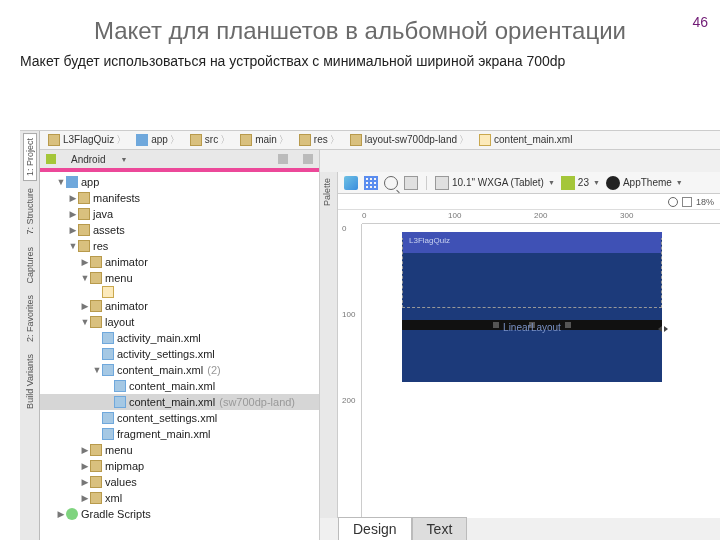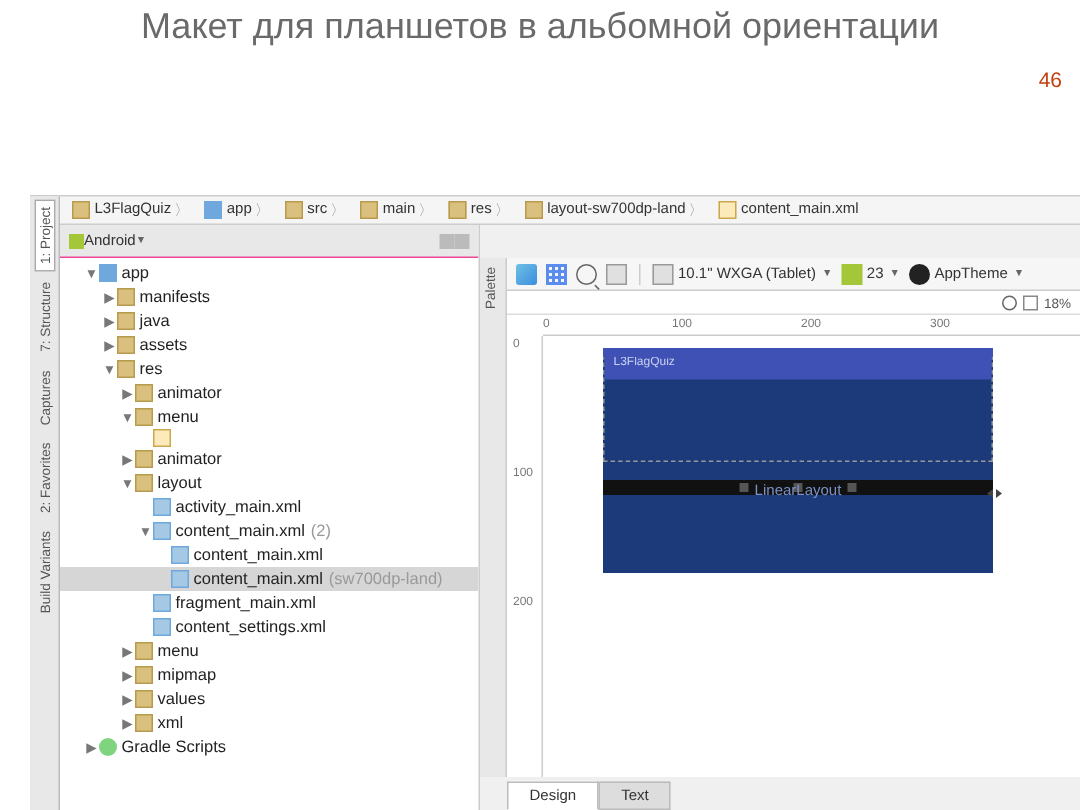--- a/index.html
+++ b/index.html
@@ -1,19 +1,19 @@
 <!DOCTYPE html>
 <html><head>
 <meta charset="utf-8">
 <style>
   * { box-sizing: border-box; margin: 0; padding: 0; }
   body { font-family: "Segoe UI", Arial, sans-serif; font-size: 11px; color: #333; background: #fff; width: 720px; height: 540px; overflow: hidden; position: relative; }
   .slide { width: 720px; height: 540px; position: relative; }
-  .slide-number { position: absolute; top: 14px; right: 12px; font-size: 14px; color: #c2410c; margin-top: 31px; }
-  .slide-title { text-align: center; font-size: 24px; color: #6a6a6a; font-weight: 400; padding: 4px 40px 2px; line-height: 1.2; }
+  .slide-number { position: absolute; top: 14px; right: 12px; font-size: 14px; color: #701a75; }
+  .slide-title { text-align: center; font-size: 24px; color: #6a6a6a; font-weight: 400; padding: 17px 40px 2px; line-height: 1.2; }
   .slide-text { font-size: 14px; color: #222; padding: 4px 20px 6px 20px; line-height: 1.3; }
 
   .ide { position: absolute; left: 20px; right: 0; top: 130px; bottom: 0; display: flex; border-top: 1px solid #ccc; }
   .left-tool-rail { width: 20px; background: #e8e8e8; border-right: 1px solid #bbb; display: flex; flex-direction: column; align-items: center; padding-top: 2px; gap: 2px; }
   .rail-tab { writing-mode: vertical-rl; transform: rotate(180deg); font-size: 9px; color: #555; padding: 4px 1px; cursor: pointer; border: 1px solid transparent; display:flex; align-items:center; gap:3px;}
   .rail-tab.active { background: #fff; border: 1px solid #aaa; }
 
   .breadcrumb { position: absolute; left: 40px; right: 0; top: 130px; height: 20px; background: #f5f5f5; border-bottom: 1px solid #ccc; display: flex; align-items: center; font-size: 10px; color: #333; padding-left: 4px; overflow:hidden; }
   .crumb { display: inline-flex; align-items: center; padding: 0 6px 0 4px; position: relative; height: 18px; }
   .crumb::after { content: "〉"; color: #999; margin-left: 2px; }
@@ -23,21 +23,21 @@
   .editor-tabs { position: absolute; left: 320px; right: 0; top: 150px; height: 22px; background: #e8e8e8; display: flex; align-items: flex-end; font-size: 10px; border-bottom: 1px solid #ccc; }
   .etab { padding: 3px 8px; border: 1px solid #bbb; border-bottom: none; margin-right: 2px; background: #ddd; display:flex; align-items:center; gap:3px; cursor:pointer;}
   .etab.active { background: #fff; }
   .etab .x { color:#888; font-size:9px; margin-left:2px; }
   .etab-ico { width:9px; height:9px; display:inline-block; background:#8ab4f8; }
 
   .main-cols { position: absolute; left: 40px; right: 0; top: 150px; bottom: 0; display: flex; }
 
   
   .project-panel { width: 280px; background: #fff; border-right: 1px solid #ccc; overflow: hidden; }
-  .project-header { height: 22px; background: #e8e8e8; border-bottom: 1px solid #ec4899; display: flex; align-items: center; padding: 0 6px; font-size: 10px; gap:0;}
+  .project-header { height: 22px; background: #e8e8e8; border-bottom: 4px solid #ec4899; display: flex; align-items: center; padding: 0 6px; font-size: 10px; gap:15px;}
   .project-header .spacer { flex:1; }
   .hdr-ico { width:10px; height:10px; background:#888; display:inline-block; }
   .tree { padding: 2px 0; font-size: 11px; line-height: 16px; overflow-y: auto; height: calc(100% - 22px); }
   .node { display: flex; align-items: center; padding-right: 4px; white-space: nowrap; cursor:pointer;}
   .twisty { width: 10px; text-align: center; color: #777; font-size: 9px; user-select:none;}
   .node-ico { width: 12px; height: 12px; margin-right: 3px; display:inline-block; flex-shrink:0;}
   .ico-folder { background:#d9c07e; border:1px solid #b89a4c; }
   .ico-mod { background:#6fa8dc; }
   .ico-file-xml { background:#a5c8e4; border:1px solid #6fa8dc; }
   .ico-file-xml2 { background:#fceabb; border:1px solid #caa84e; }
@@ -71,40 +71,41 @@
   .navbar { position:absolute; left:0; top:88px; width:260px; height:10px; background:#111; display:flex; justify-content:center; gap:30px; align-items:center;}
   .navbar span{ width:6px; height:6px; background:#555; }
   .tablet2 { left:0; top:110px; width:260px; height:150px; background:#1c3a7a; }
   .tablet2-bar { position:absolute; left:0; top:0; right:0; height:6px; background:#3f51b5;}
   .ll-label { position:absolute; left:0; right:0; top:90px; text-align:center; color:#7a92c7; font-size:10px;}
   .sel-handle { position:absolute; right:-6px; top:94px; width:10px; height:6px; }
   .sel-handle::before, .sel-handle::after { content:""; position:absolute; width:0; height:0; border-top:3px solid transparent; border-bottom:3px solid transparent;}
   .sel-handle::before { left:0; border-right:4px solid #444;}
   .sel-handle::after { right:0; border-left:4px solid #444;}
 
-  .bottom-tabs { position:absolute; left:18px; bottom:0; height:22px; display:flex; align-items:flex-end; font-size:10px; }
+  .bottom-tabs { position:absolute; left:18px; bottom:0; height:22px; display:flex; align-items:center; font-size:14px; }
   .btab { padding:3px 14px; border:1px solid #bbb; background:#ddd; cursor:pointer;}
   .btab.active { background:#fff; border-bottom-color:#fff; }
 
   .tb-eye { background:linear-gradient(135deg,#6ec1e4,#3a8dde); border-radius:2px;}
   .tb-grid { background:repeating-linear-gradient(0deg,#5b8def 0 2px,transparent 2px 4px),repeating-linear-gradient(90deg,#5b8def 0 2px,transparent 2px 4px);}
   .tb-zoom { border:1px solid #666; border-radius:50%; position:relative;}
   .tb-zoom::after{content:"";position:absolute;right:-3px;bottom:-3px;width:4px;height:1px;background:#666;transform:rotate(45deg);}
   .tb-dev { background:#e0e0e0; border:1px solid #999;}
   .tb-theme { background:#222; border-radius:50%;}
   .tb-android { background:#a4c639; }
   .tb-refresh { border:1px solid #666; border-radius:50%; position:relative;}
 </style>
 </head>
 <body>
 
 <div class="slide">
   <div class="slide-number">46</div>
   <h1 class="slide-title">Макет для планшетов в альбомной ориентации</h1>
   <div class="slide-text">
+    <div>Макет будет использоваться на устройствах с минимальной шириной экрана 700dp</div>
   </div>
 
   <div class="breadcrumb" id="breadcrumb">
       <span class="crumb">
         <span class="crumb-ico node-ico ico-folder"></span>
         <span>L3FlagQuiz</span>
       </span>
       <span class="crumb">
         <span class="crumb-ico node-ico ico-mod"></span>
         <span>app</span>
@@ -219,45 +220,50 @@
             <span class="twisty">▼</span>
             <span class="node-ico ico-folder"></span>
             <span class="node-label">layout</span>
           </div>
           <div class="node pad4">
             <span class="twisty"></span>
             <span class="node-ico ico-file-xml"></span>
             <span class="node-label">activity_main.xml</span>
           </div>
           <div class="node pad4">
+            <span class="twisty"></span>
+            <span class="node-ico ico-file-xml"></span>
+            <span class="node-label">activity_settings.xml</span>
+          </div>
+          <div class="node pad4">
             <span class="twisty">▼</span>
             <span class="node-ico ico-file-xml"></span>
             <span class="node-label">content_main.xml</span>
             <span class="node-qual">(2)</span>
           </div>
           <div class="node pad5">
             <span class="twisty"></span>
             <span class="node-ico ico-file-xml"></span>
             <span class="node-label">content_main.xml</span>
           </div>
           <div class="node pad5 selected">
             <span class="twisty"></span>
             <span class="node-ico ico-file-xml"></span>
             <span class="node-label">content_main.xml</span>
             <span class="node-qual">(sw700dp-land)</span>
           </div>
           <div class="node pad4">
             <span class="twisty"></span>
             <span class="node-ico ico-file-xml"></span>
+            <span class="node-label">content_settings.xml</span>
+          </div>
+          <div class="node pad4">
+            <span class="twisty"></span>
+            <span class="node-ico ico-file-xml"></span>
             <span class="node-label">fragment_main.xml</span>
-          </div>
-          <div class="node pad4">
-            <span class="twisty"></span>
-            <span class="node-ico ico-file-xml"></span>
-            <span class="node-label">content_settings.xml</span>
           </div>
           <div class="node pad3">
             <span class="twisty">▶</span>
             <span class="node-ico ico-folder"></span>
             <span class="node-label">menu</span>
           </div>
           <div class="node pad3">
             <span class="twisty">▶</span>
             <span class="node-ico ico-folder"></span>
             <span class="node-label">mipmap</span>

